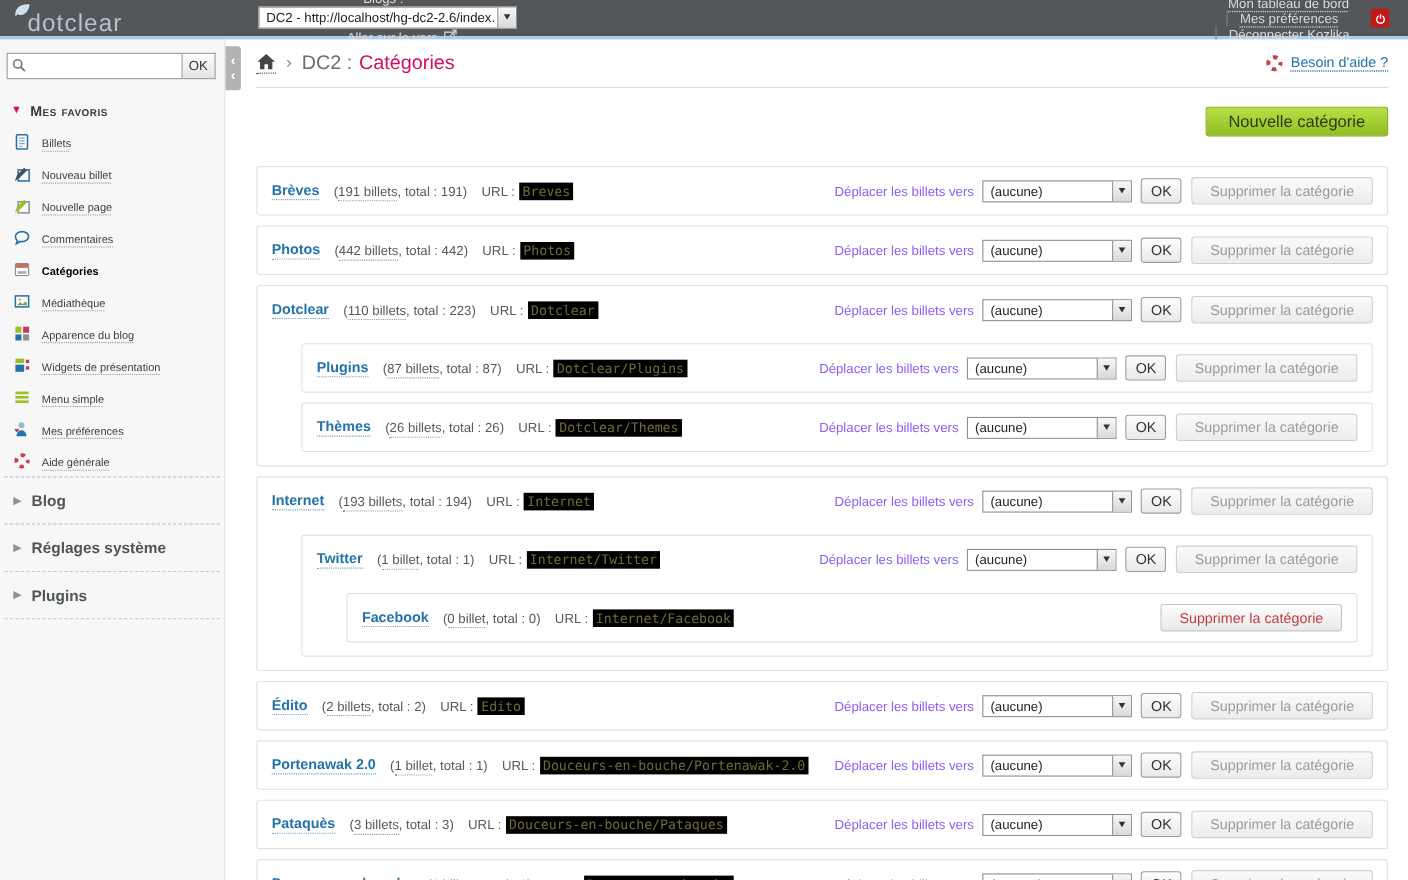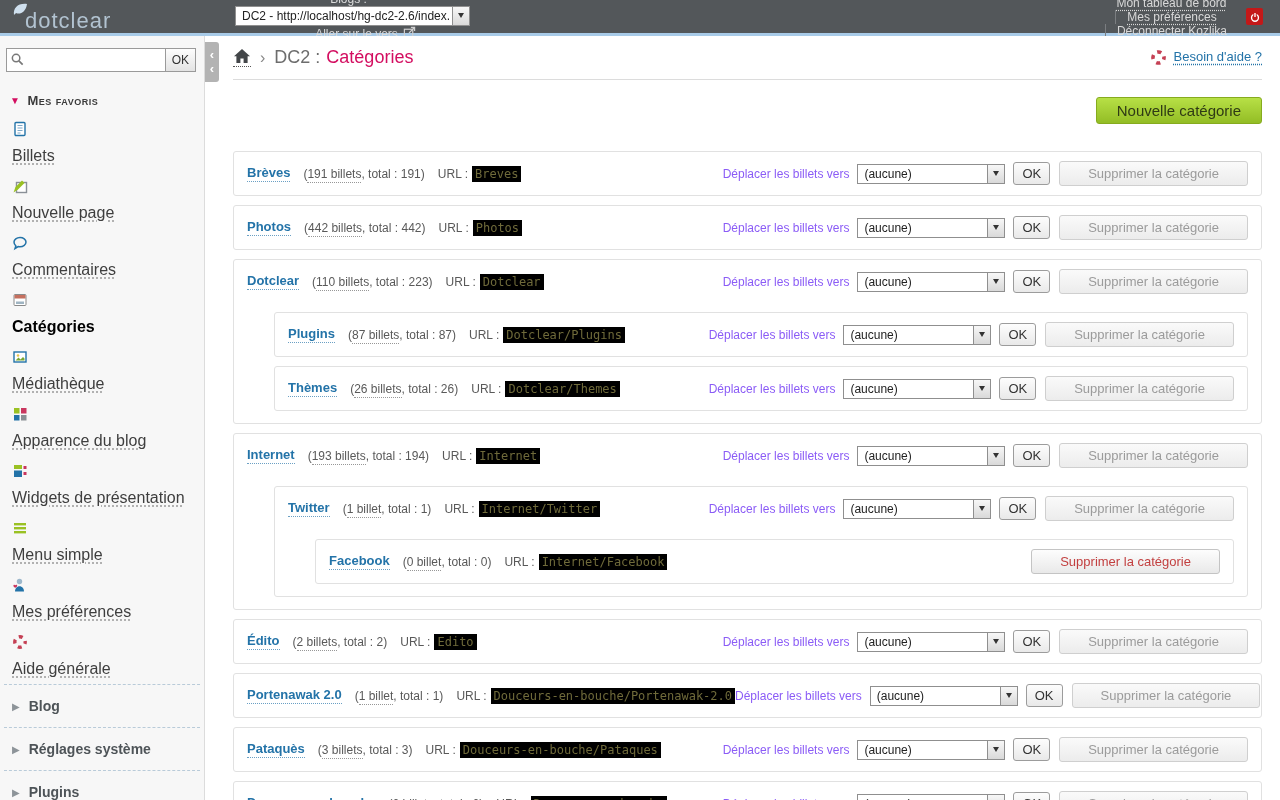--- a/index.html
+++ b/index.html
@@ -28,38 +28,38 @@
   
   .fselect { display:inline-flex; align-items:center; background:#fff;
     border:1px solid #8f8f8f; height:20px; cursor:pointer; }
   .fselect .sel-text { flex:1; padding:0 6px; font-size:12px; color:#222;
     white-space:nowrap; overflow:hidden; }
   .fselect .sel-btn { width:17px; align-self:stretch; border-left:1px solid #8f8f8f;
     background:linear-gradient(#f7f7f7,#d9d9d9); display:flex; align-items:center; justify-content:center; }
   .sel-arrow { width:0; height:0; border-left:3.5px solid transparent;
     border-right:3.5px solid transparent; border-top:5px solid #333; }
   .fselect.topbar-select { width:235px; }
-  .fselect.move-select { width:148px; }
+  .fselect.move-select { width:136px; }
 
   
   .sidebar { position:absolute; left:0; top:36px; bottom:0; width:205px;
     background:#f7f7f7; border-right:1px solid #dcdcdc; }
   .search-row { display:flex; margin:12px 8px 0 6px; }
   .search-box { position:relative; flex:1; }
   .search-box input { width:100%; height:24px; border:1px solid #9a9a9a;
     padding:0 4px 0 24px; font-size:12px; background:#fff; }
   .search-box .sicon { position:absolute; left:4px; top:4px; }
   .search-ok { height:24px; border:1px solid #9a9a9a; border-left:none;
     background:linear-gradient(#fdfdfd,#e3e3e3); font-size:12px; color:#333;
     padding:0 6px; cursor:pointer; }
   .fav-title { margin:21px 0 6px 10px; font-size:13px; font-weight:bold;
     color:#3a3a3a; font-variant:small-caps; letter-spacing:.5px; display:flex; align-items:center; gap:7px; }
   .tri-down { color:#d30e60; font-size:10px; }
-  .fav-item { display:flex; align-items:flex-start; gap:10px; padding:6.5px 4px 6.5px 12px;
-    font-size:16px; color:#3e3e3e; cursor:pointer;flex-direction:column; }
+  .fav-item { display:flex; align-items:flex-end; gap:10px; padding:6.5px 4px 6.5px 12px;
+    font-size:10px; color:#3e3e3e; cursor:pointer; }
   .fav-item .icon { width:16px; height:16px; flex:0 0 16px; }
   .fav-item .lbl { text-decoration:underline; text-decoration-style:dotted;
     text-decoration-color:#9a9a9a; text-underline-offset:3px; }
   .fav-item.active .lbl { font-weight:bold; color:#000; text-decoration:none; }
   hr.dashed { border:none; border-top:1px dashed #b9cbd9; margin:0 4px; }
   .side-section { display:flex; align-items:center; gap:9px; padding:13px 0 13px 12px;
     font-size:14px; font-weight:bold; color:#4e5458; cursor:pointer; }
   .tri-right { color:#8d9499; font-size:10px; }
 
   
@@ -93,21 +93,21 @@
   .cat-count { font-size:12px; color:#595959; margin-left:13px; white-space:nowrap; }
   .posts-count { border-bottom:1px dotted #979797; padding-bottom:1px; }
   .url-label { font-size:12px; color:#595959; margin-left:13px; white-space:nowrap; }
   .cat-url { font-family:"DejaVu Sans Mono","Liberation Mono",monospace; font-size:12px;
     color:#6f6a3a; background:#000000; padding:1px 3px; margin-left:4px; white-space:nowrap; }
   .cat-right { margin-left:auto; display:flex; align-items:center; white-space:nowrap; }
   .move-label { font-size:12px; color:#8b5cf6; margin-right:8px; }
   .btn { font-size:13px; color:#333; background:linear-gradient(#fdfdfd,#e9e9e9);
     border:1px solid #9c9c9c; border-radius:3px; padding:3px 8px; cursor:pointer; }
   .btn.ok { margin-left:8px; }
-  .btn.delete { margin-left:9px; padding:4px 28px; }
+  .btn.delete { margin-left:9px; padding:4px 16px; }
   .btn.delete.disabled { color:#9b9b9b; border-color:#cfcfcf;
     background:linear-gradient(#fafafa,#ececec); }
   .btn.delete.enabled { color:#c23f3f; border-color:#c4c4c4; }
   .cat-children { padding:0 13px 12px 40px; }
   .cat-children .cat-box { margin:9px 0 0 0; }
 </style>
 </head>
 <body>
 
 <div class="topbar">
@@ -173,20 +173,27 @@
   <div id="fav-list">
       <div class="fav-item">
         <span class="icon"><svg width="16" height="16" viewBox="0 0 16 16">
             <rect x="3" y="1.5" width="10" height="13" rx="1" fill="#fff" stroke="#2373a8" stroke-width="1.4"></rect>
             <path d="M5.5 4.5h5M5.5 7h5M5.5 9.5h5M5.5 12h3" stroke="#7ea8c8" stroke-width="1.2"></path>
           </svg></span>
         <span class="lbl">Billets</span>
       </div>
       <div class="fav-item">
         <span class="icon"><svg width="16" height="16" viewBox="0 0 16 16">
+            <rect x="4.5" y="4.5" width="10" height="10" fill="#fff" stroke="#2373a8" stroke-width="1.4"></rect>
+            <path d="M1.5 14.5 L3.5 9 L10 2.5 L12.5 5 L6 11.5 Z" fill="#4a4f54"></path>
+          </svg></span>
+        <span class="lbl">Nouveau billet</span>
+      </div>
+      <div class="fav-item">
+        <span class="icon"><svg width="16" height="16" viewBox="0 0 16 16">
             <rect x="4.5" y="4.5" width="10" height="10" fill="#fff" stroke="#8a9097" stroke-width="1.4"></rect>
             <path d="M1.5 14.5 L3.5 9 L10 2.5 L12.5 5 L6 11.5 Z" fill="#9ac123"></path>
           </svg></span>
         <span class="lbl">Nouvelle page</span>
       </div>
       <div class="fav-item">
         <span class="icon"><svg width="16" height="16" viewBox="0 0 16 16">
             <path d="M8 2.5c3.3 0 6 2 6 4.6 0 2.5-2.7 4.6-6 4.6-.6 0-1.2-.1-1.8-.2L3 13.5l.8-2.6C2.7 10 2 8.7 2 7.1 2 4.6 4.7 2.5 8 2.5z" fill="none" stroke="#2373a8" stroke-width="1.5"></path>
           </svg></span>
         <span class="lbl">Commentaires</span>

